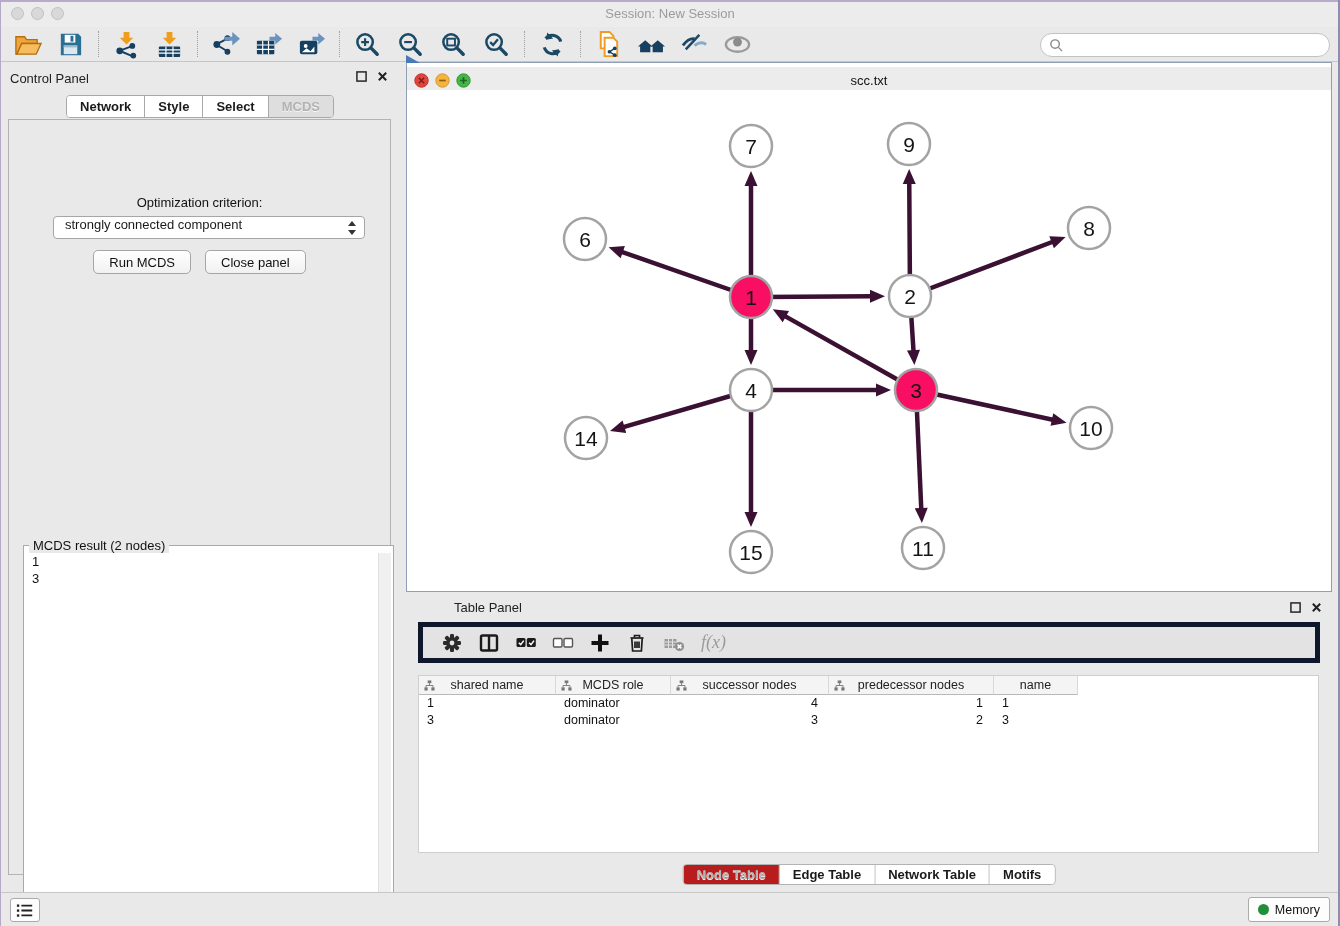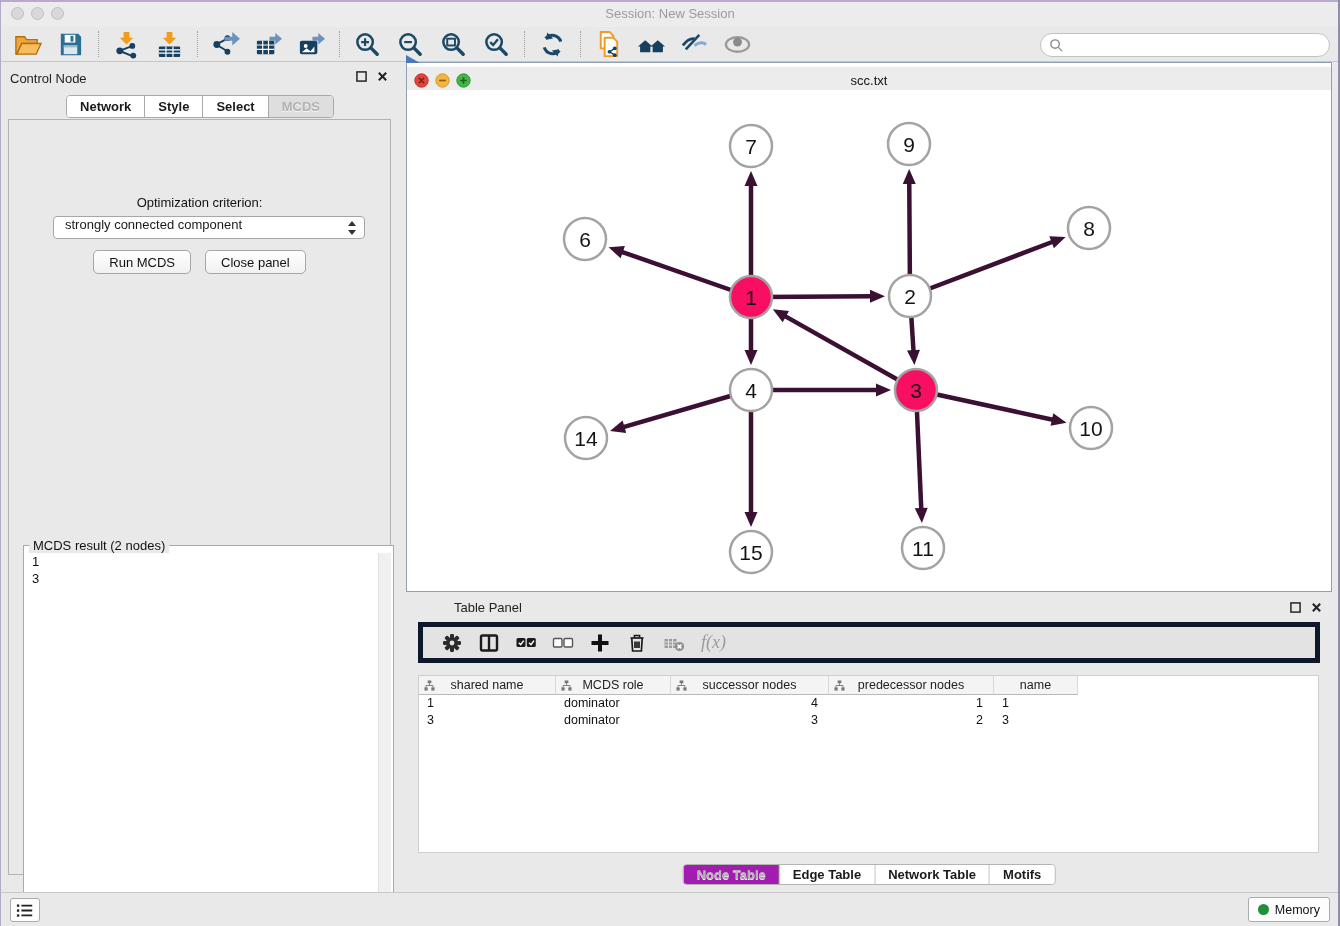--- a/index.html
+++ b/index.html
@@ -79,21 +79,21 @@
   .th{position:relative;display:flex;align-items:center;justify-content:center;background:#f4f4f4;
       border-right:1px solid #d8d8d8;border-bottom:1px solid #b9b9b9;font-size:12.5px;color:#222;
       box-sizing:border-box;flex:0 0 auto;}
   .th .hicon{position:absolute;left:5px;top:4px;width:11px;height:11px;}
   .trow{display:flex;height:16.5px;}
   .td{font-size:12.5px;line-height:16.5px;box-sizing:border-box;flex:0 0 auto;white-space:nowrap;overflow:hidden;color:#111;}
   .tbl-tabs{position:absolute;left:50%;transform:translateX(-50%);bottom:7px;display:inline-flex;
             border:1px solid #b3b3b3;border-radius:4px;overflow:hidden;background:#fff;}
   .ttab{padding:2px 13px;font-size:13px;font-weight:600;color:#1a1a1a;border-right:1px solid #b3b3b3;background:#fff;white-space:nowrap;}
   .ttab:last-child{border-right:none;}
-  .ttab.active{background:#a21caf;color:#b3b3b3;text-shadow:0 1px 0 #f2f2f2;}
+  .ttab.active{background:#b91c1c;color:#b3b3b3;text-shadow:0 1px 0 #f2f2f2;}
 
   
   .statusbar{position:absolute;left:0;top:892px;width:100%;height:34px;background:#e9e9e9;border-top:1px solid #c8c8c8;box-sizing:border-box;}
   .sb-left{position:absolute;left:10px;top:5px;width:30px;height:24px;background:#fdfdfd;border:1px solid #ababab;
            border-radius:3px;display:flex;align-items:center;justify-content:center;box-sizing:border-box;}
   .sb-mem{position:absolute;right:10px;top:4px;height:25px;background:#fdfdfd;border:1px solid #ababab;border-radius:3px;
           display:flex;align-items:center;gap:6px;padding:0 9px;font-size:12.5px;color:#111;box-sizing:border-box;}
   .mem-dot{width:11px;height:11px;border-radius:50%;background:#1f9038;}
 </style>
 </head>
@@ -243,21 +243,21 @@
 
   <div class="searchbox">
     <svg viewBox="0 0 16 16" width="15" height="15">
         <circle cx="6.5" cy="6.5" r="4.5" fill="none" stroke="#8a8a8a" stroke-width="1.5"></circle>
         <path d="M10 10l4 4" stroke="#8a8a8a" stroke-width="1.5"></path>
       </svg>
     <input type="text" value="" style="">
   </div>
 
   <div class="control-panel">
-    <div class="panel-head">Control Node</div>
+    <div class="panel-head">Control Panel</div>
     <div class="panel-icons">
       <svg viewBox="0 0 12 12">
           <rect x="1" y="1" width="10" height="10" fill="none" stroke="#222" stroke-width="1.6"></rect>
         </svg>
       <svg viewBox="0 0 12 12">
           <path d="M2 2l8 8M10 2l-8 8" stroke="#222" stroke-width="2.2"></path>
         </svg>
     </div>
     <div class="ctl-tabs" id="control-tabs">
         <div class="ctab">Network</div>

